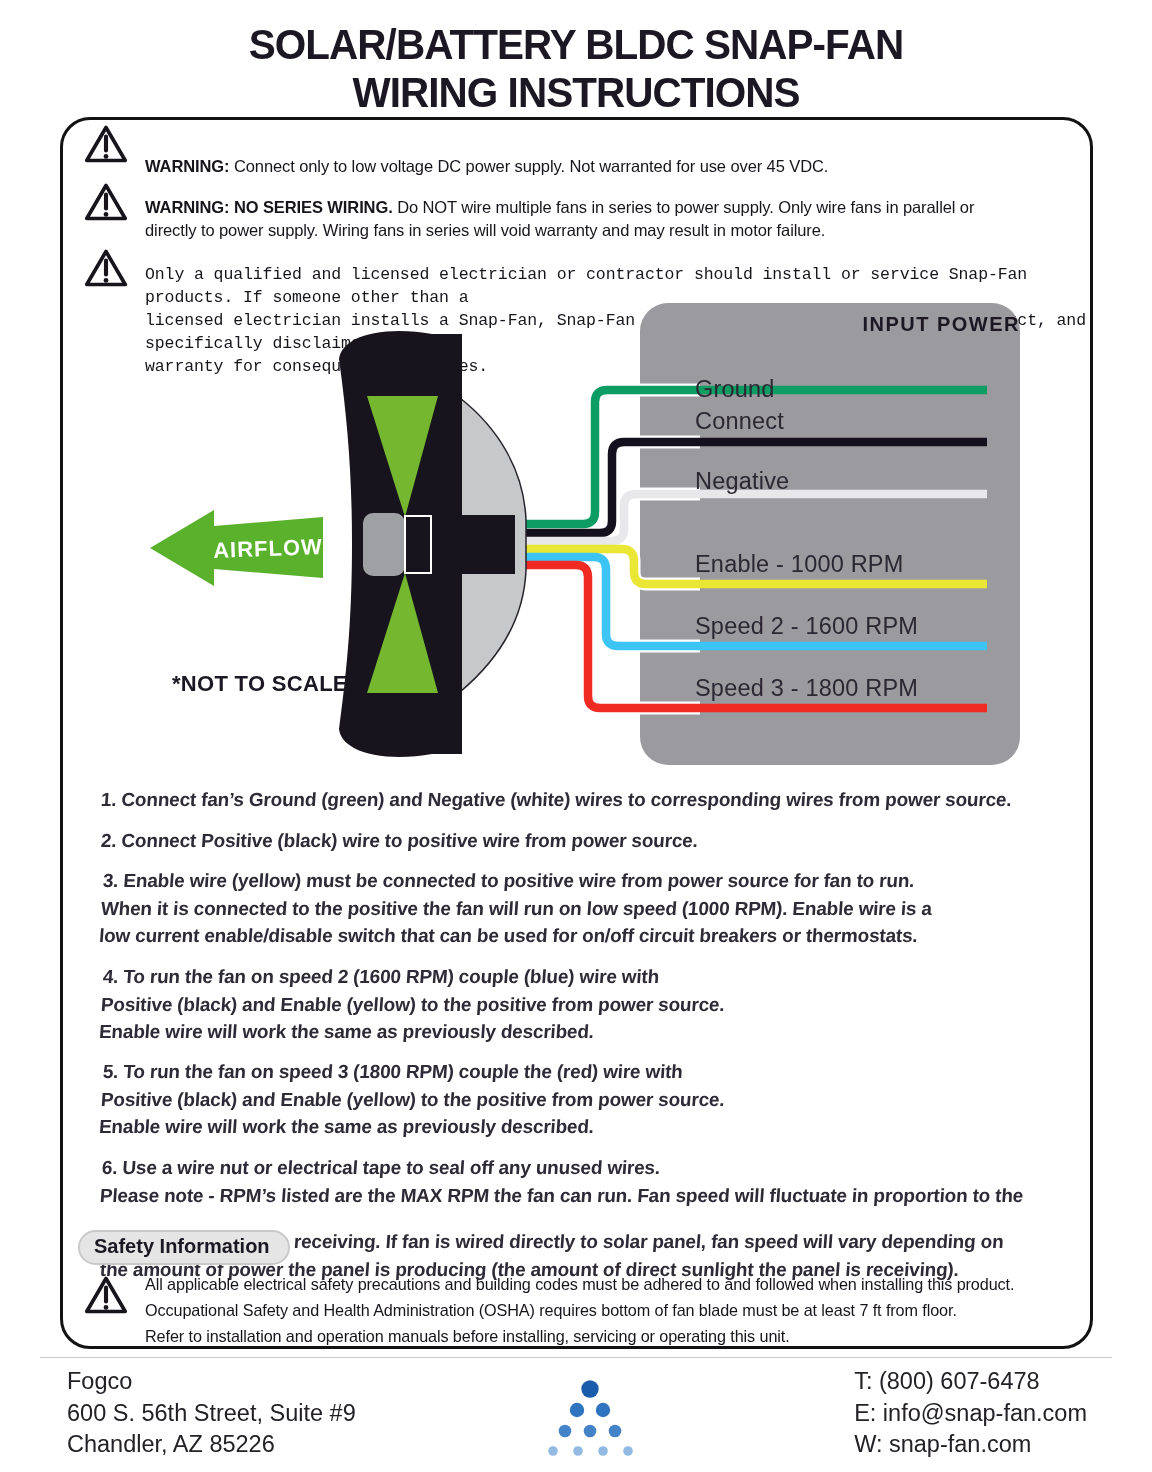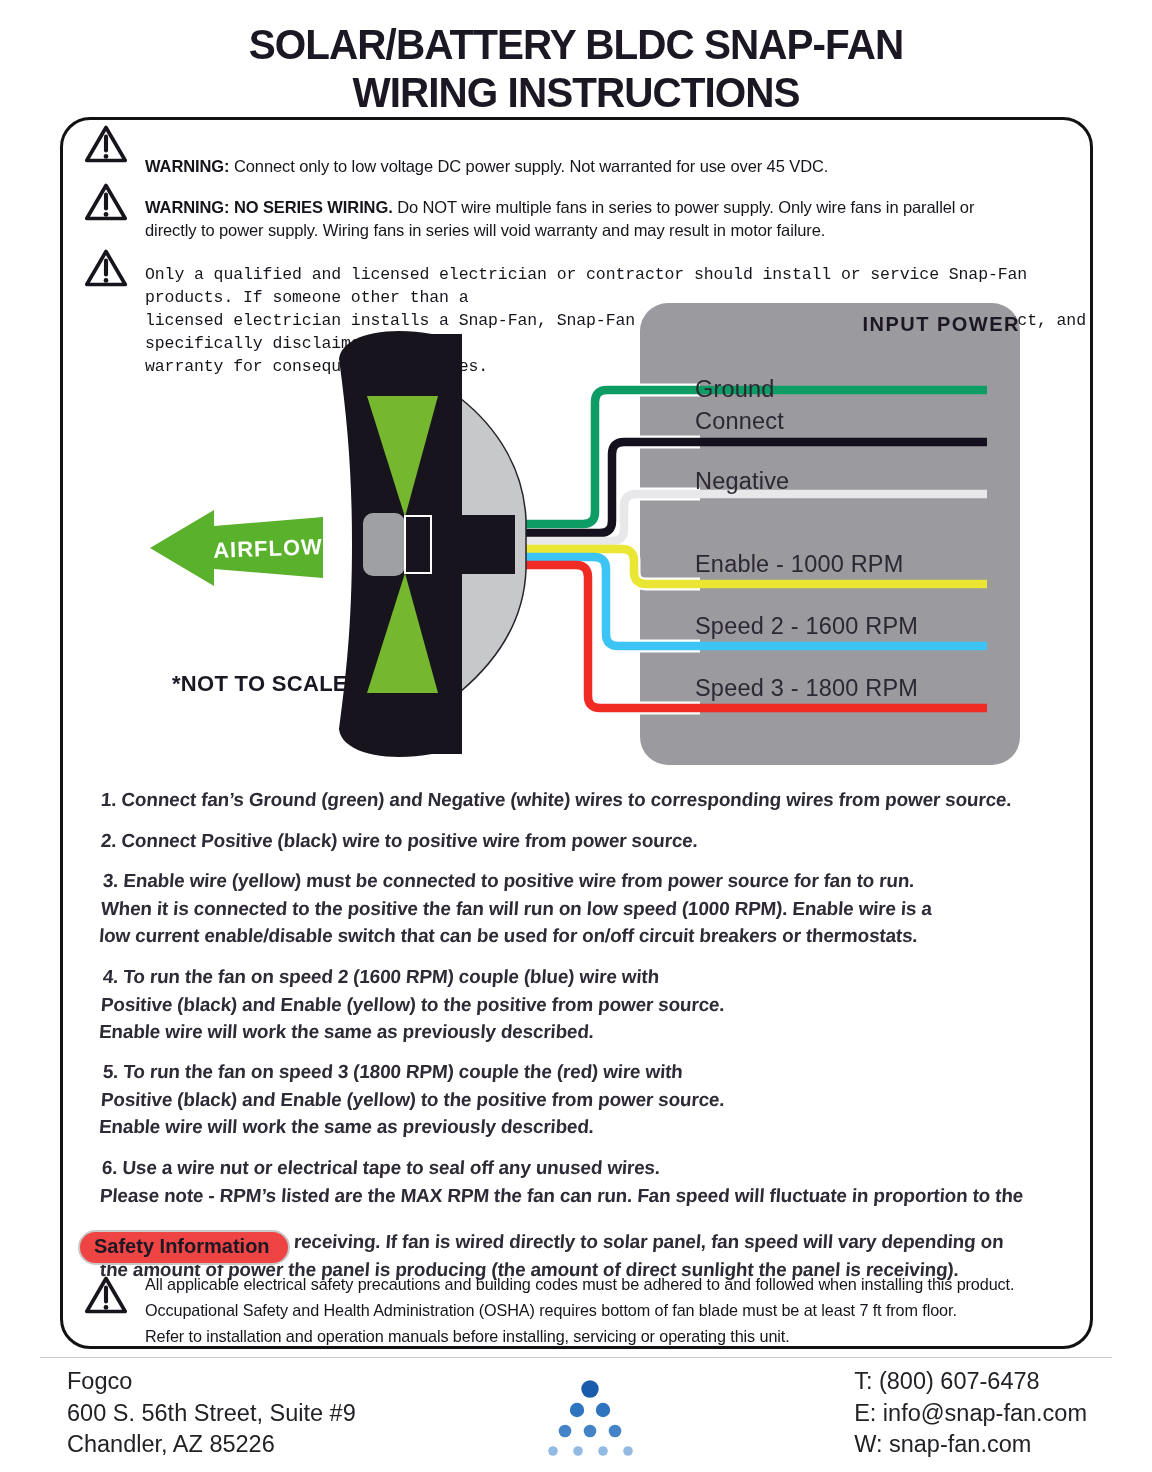--- a/index.html
+++ b/index.html
@@ -30,21 +30,21 @@
   .scale-note{left:172px;top:646px;font-size:22px;font-weight:bold;color:#1b1723;letter-spacing:0.3px;z-index:3;margin-top:25px;}
 
   
   .instructions{left:101px;top:786px;width:992px;z-index:3;}
   .instructions p{margin:0 0 13px 0;font-size:19px;line-height:27.5px;font-weight:bold;
                   color:#2e2a36;letter-spacing:-0.2px;transform:skewX(-4deg);transform-origin:0 50%;}
   .instructions p.gap-top{margin-top:19px;}
 
   
   .safety-pill{left:78px;top:1230px;padding:3px 18px 5px 14px;border:2px solid #c9c9c9;
-               border-radius:18px;background:#ef4444;font-size:20px;font-weight:bold;color:#1b1723;z-index:3;}
+               border-radius:18px;background:#e5e5e5;font-size:20px;font-weight:bold;color:#1b1723;z-index:3;}
   .safety-text{left:145px;top:1271px;width:950px;font-size:16.2px;line-height:26px;color:#17141c;letter-spacing:-0.1px;}
 
   
   .footer-line{left:40px;top:1357px;width:1072px;height:1px;background:#c9c9c9;}
   .footer-left{left:67px;top:1366px;font-size:23.5px;line-height:31.5px;color:#232026;}
   .footer-right{right:65px;top:1366px;text-align:left;font-size:23.5px;line-height:31.5px;color:#232026;}
 </style>
 </head>
 <body>
 

